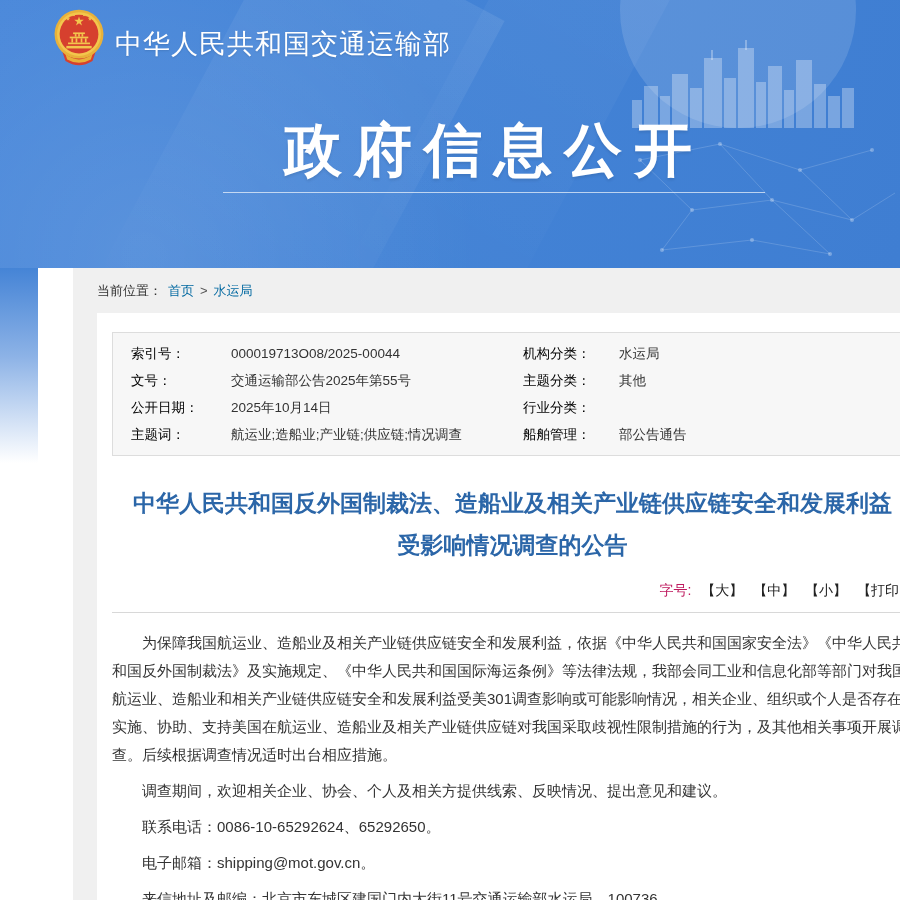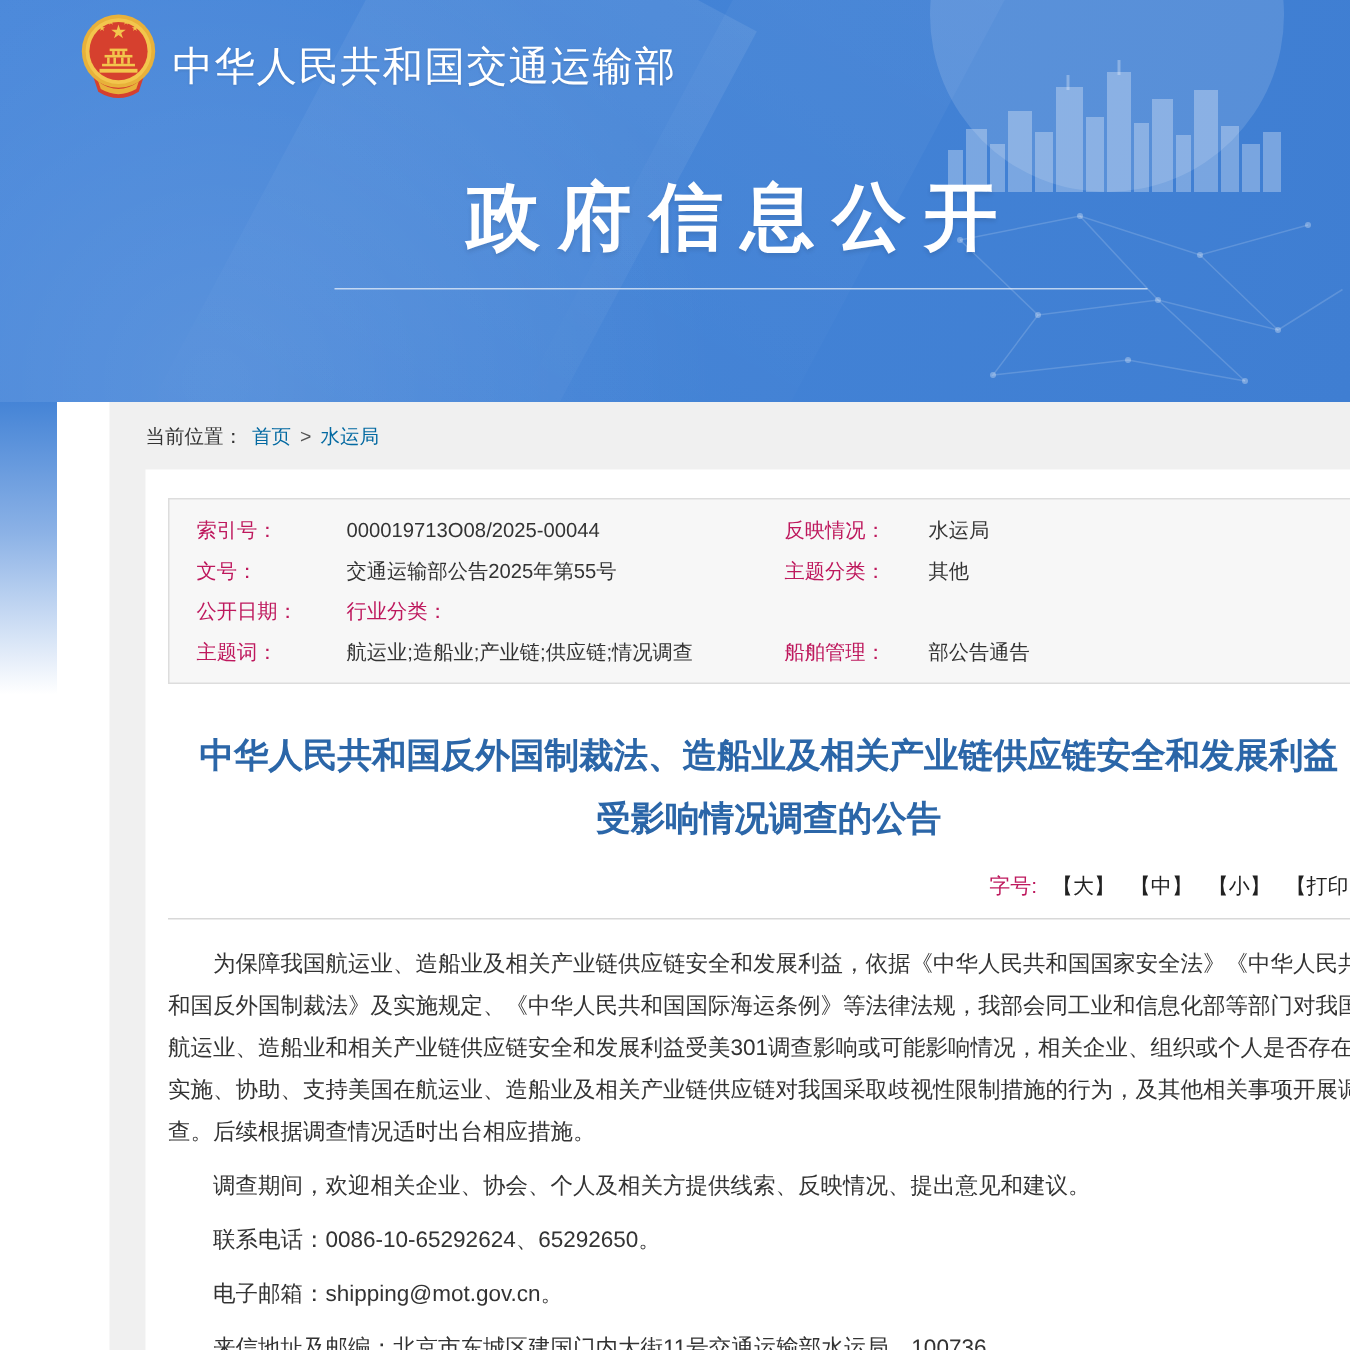--- a/index.html
+++ b/index.html
@@ -24,21 +24,21 @@
   .skyline-svg { position:absolute; left:632px; top:38px; }
   .net-svg { position:absolute; right:0; top:138px; }
 
   .emblem { position:absolute; left:52px; top:8px; }
   .site-name {
     position:absolute; left:115px; top:26px; color:#ffffff; font-size:27px;
     letter-spacing:1px; font-weight:400; text-shadow:0 1px 2px rgba(0,0,0,0.12);
   }
   .banner-title {
     position:absolute; left:203px; top:112px; width:582px; text-align:center;
-    color:#ffffff; font-size:49px; font-weight:700; letter-spacing:12px;
+    color:#ffffff; font-size:58px; font-weight:700; letter-spacing:12px;
     text-shadow:0 2px 3px rgba(0,0,0,0.10);
   }
   .banner-underline {
     position:absolute; left:223px; top:192px; width:542px; height:1px;
     background:rgba(255,255,255,0.65);
   }
 
   
   .side-strip {
     position:absolute; left:0; top:268px; width:38px; height:195px;
@@ -65,21 +65,21 @@
     padding:19px 15px 30px 15px;
   }
 
   .meta-table {
     background:#f7f7f7; border:1px solid #dddddd; padding:7px 0 7px 18px;
   }
   .meta-row {
     display:grid; grid-template-columns:100px 292px 96px auto;
     line-height:27px; font-size:13.5px;
   }
-  .meta-label { color:#be185d; }
+  .meta-label { color:#000000; }
   .meta-value { color:#333; }
 
   .doc-title {
     margin:26px 10px 0 10px; text-align:center; color:#2b66a8;
     font-size:23px; font-weight:700; line-height:42px;
   }
 
   .tools {
     margin-top:16px; text-align:right; font-size:14px; color:#222;
   }
@@ -186,31 +186,32 @@
     <span class="sep">&gt;</span>
     <a>水运局</a>
   </div>
 
   <div class="doc-card">
 
     <div class="meta-table">
       <div class="meta-row">
         <span class="meta-label">索引号：</span>
         <span class="meta-value">000019713O08/2025-00044</span>
-        <span class="meta-label">反映情况：</span>
+        <span class="meta-label">机构分类：</span>
         <span class="meta-value">水运局</span>
       </div>
       <div class="meta-row">
         <span class="meta-label">文号：</span>
         <span class="meta-value">交通运输部公告2025年第55号</span>
         <span class="meta-label">主题分类：</span>
         <span class="meta-value">其他</span>
       </div>
       <div class="meta-row">
         <span class="meta-label">公开日期：</span>
+        <span class="meta-value">2025年10月14日</span>
         <span class="meta-label">行业分类：</span>
       </div>
       <div class="meta-row">
         <span class="meta-label">主题词：</span>
         <span class="meta-value">航运业;造船业;产业链;供应链;情况调查</span>
         <span class="meta-label">船舶管理：</span>
         <span class="meta-value">部公告通告</span>
       </div>
     </div>
 

